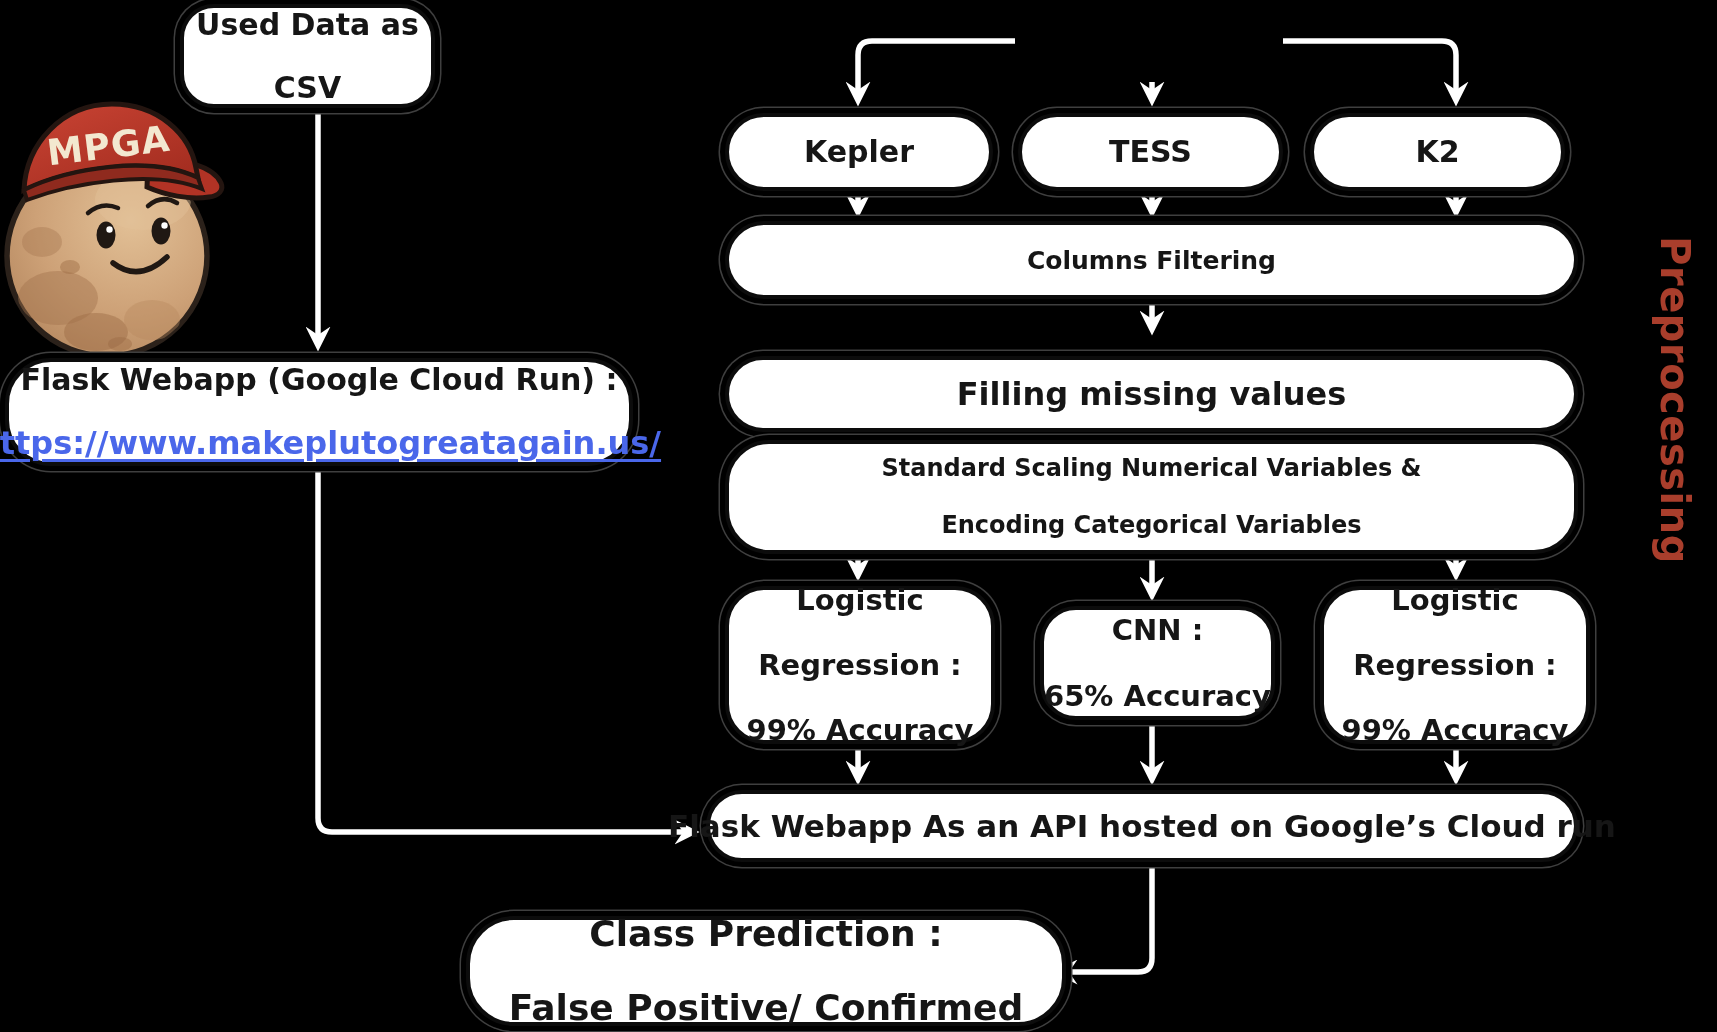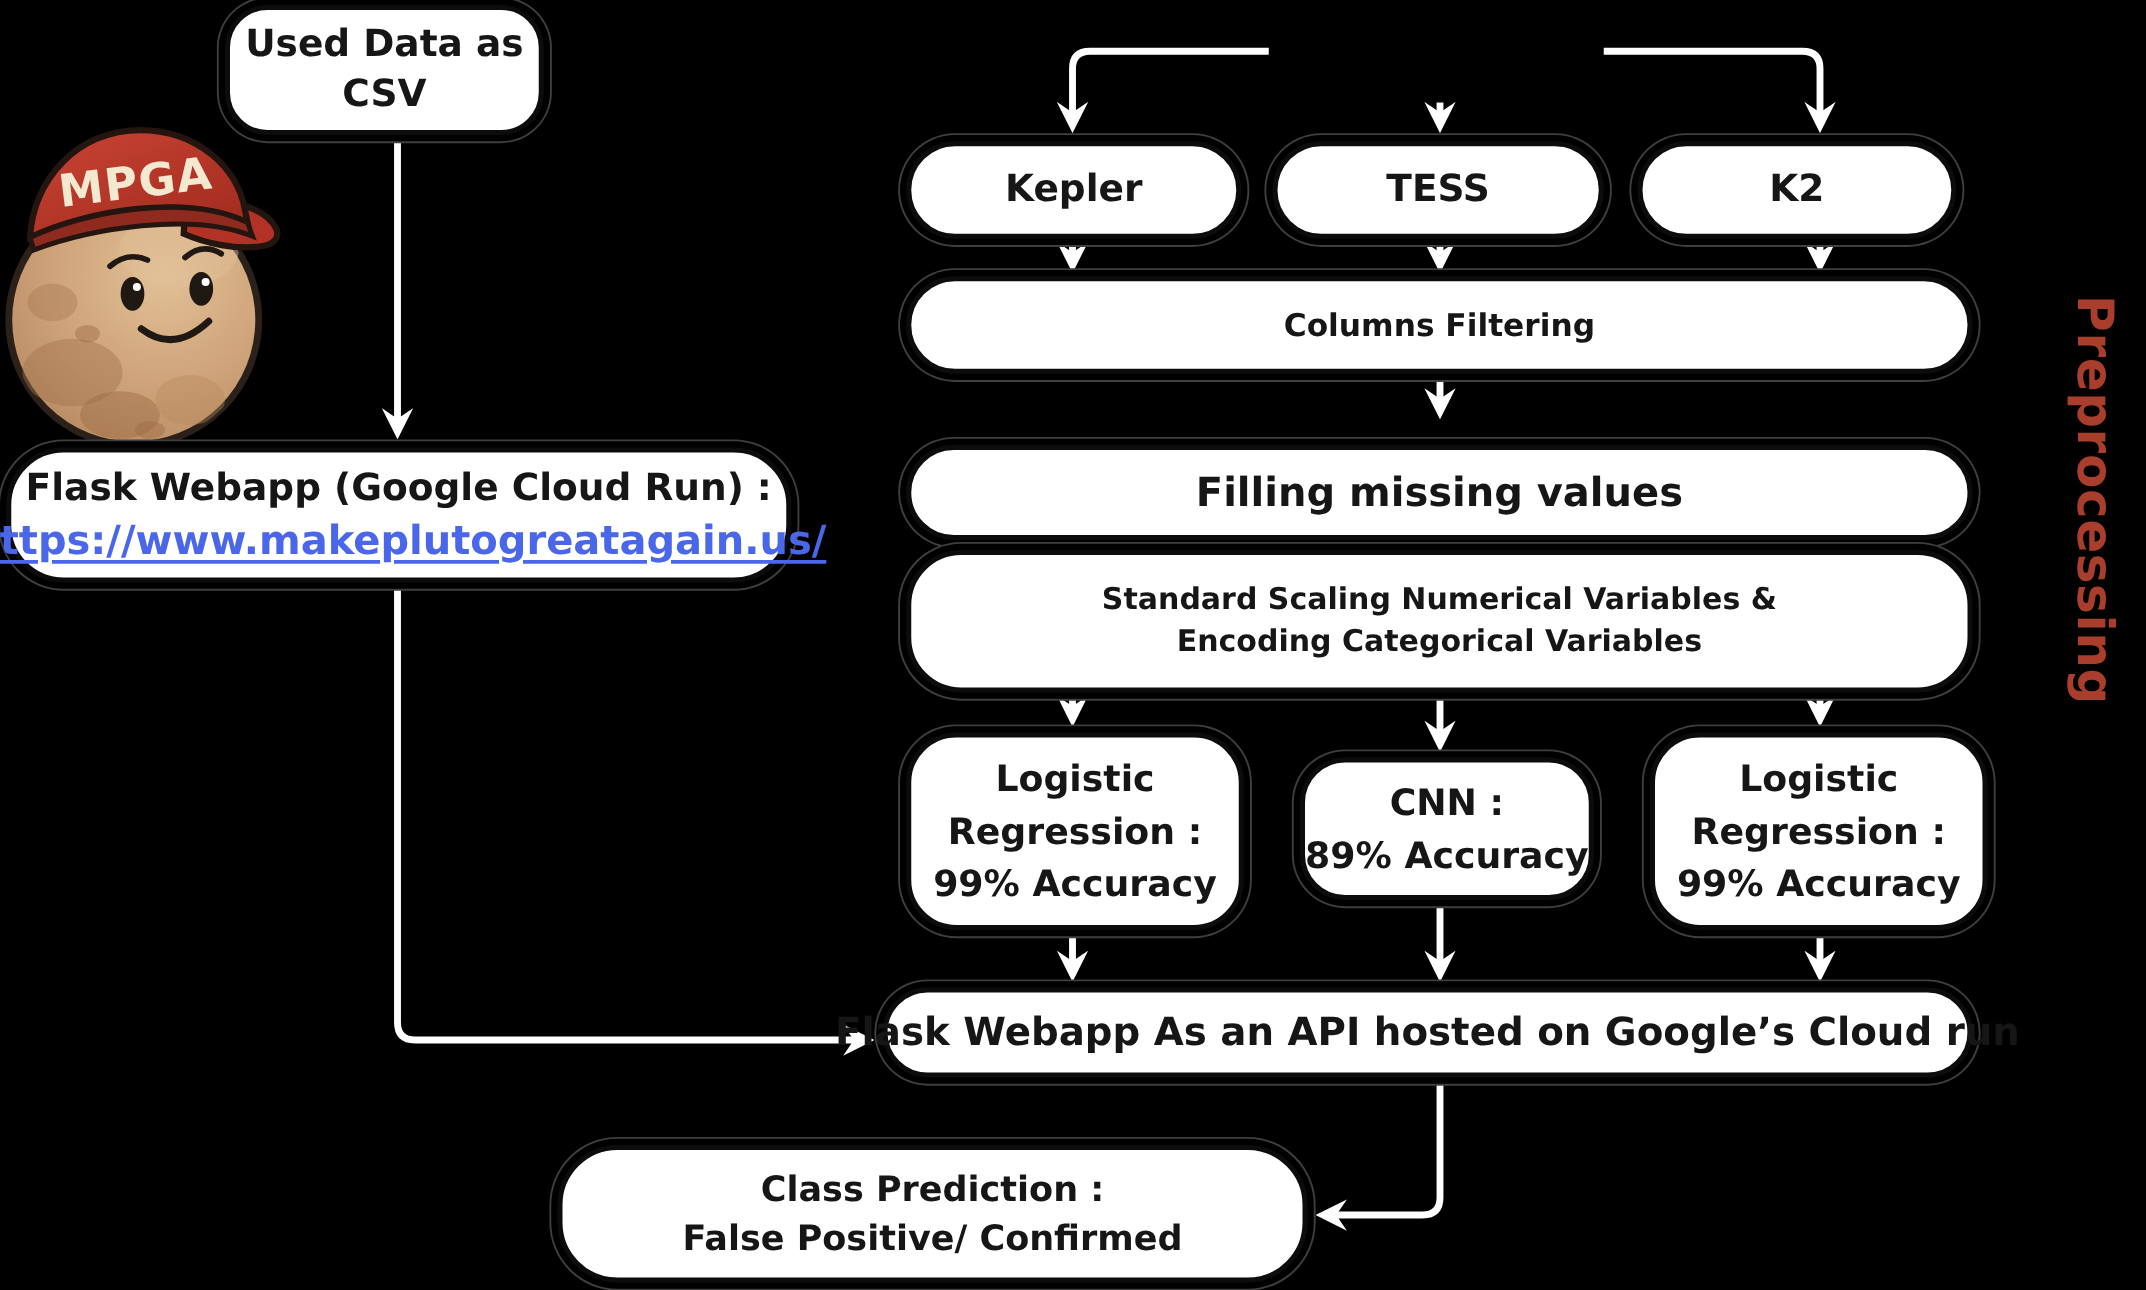--- a/index.html
+++ b/index.html
@@ -6,20 +6,21 @@
   #stage{
     position:relative;width:1717px;height:1032px;background:#000;overflow:hidden;
     font-family:"DejaVu Sans","Liberation Sans",sans-serif;
   }
   .node{
     position:absolute;background:#fff;border:4.5px solid #0c0c0c;
     box-shadow:0 0 0 5px #000,0 0 0 6.5px #3f3f3f;
     display:flex;flex-direction:column;align-items:center;justify-content:center;
     color:#161616;font-weight:bold;text-align:center;line-height:1.32;
     box-sizing:border-box;
+    gap:23px;
   }
   .node span{display:block;white-space:nowrap;}
   svg.arrows{position:absolute;left:0;top:0;pointer-events:none;}
   .link{
     color:#4a67ea;text-decoration:underline;text-decoration-thickness:3px;
     text-underline-offset:5px;cursor:pointer;
   }
   #preprocessing-label{
     position:absolute;left:1511px;top:378px;width:330px;height:44px;
     transform:rotate(90deg);transform-origin:50% 50%;
@@ -142,33 +143,33 @@
   </div>
 
   <div class="node" style="left:725px;top:586px;width:270px;height:158px;border-radius:40px;font-size:29px;line-height:1.45;">
     <span>Logistic</span>
     <span>Regression :</span>
     <span>99% Accuracy</span>
   </div>
 
   <div class="node" style="left:1040px;top:606px;width:235px;height:114px;border-radius:36px;font-size:29px;line-height:1.45;">
     <span>CNN :</span>
-    <span>89% Accuracy</span>
+    <span>65% Accuracy</span>
   </div>
 
   <div class="node" style="left:1320px;top:586px;width:270px;height:158px;border-radius:40px;font-size:29px;line-height:1.45;">
     <span>Logistic</span>
     <span>Regression :</span>
     <span>99% Accuracy</span>
   </div>
 
   <div class="node" style="left:706px;top:790px;width:872px;height:72px;border-radius:36px;font-size:31px;">
     <span>Flask Webapp As an API hosted on Google’s Cloud run</span>
   </div>
 
-  <div class="node" style="left:446px;top:916px;width:600px;height:110px;border-radius:48px;font-size:28px;line-height:1.4;">
+  <div class="node" style="left:466px;top:916px;width:600px;height:110px;border-radius:48px;font-size:36px;line-height:1.4;">
     <span>Class Prediction :</span>
     <span>False Positive/ Confirmed</span>
   </div>
 
   <div id="preprocessing-label">Preprocessing</div>
 
 </div>
 
 </body></html>

